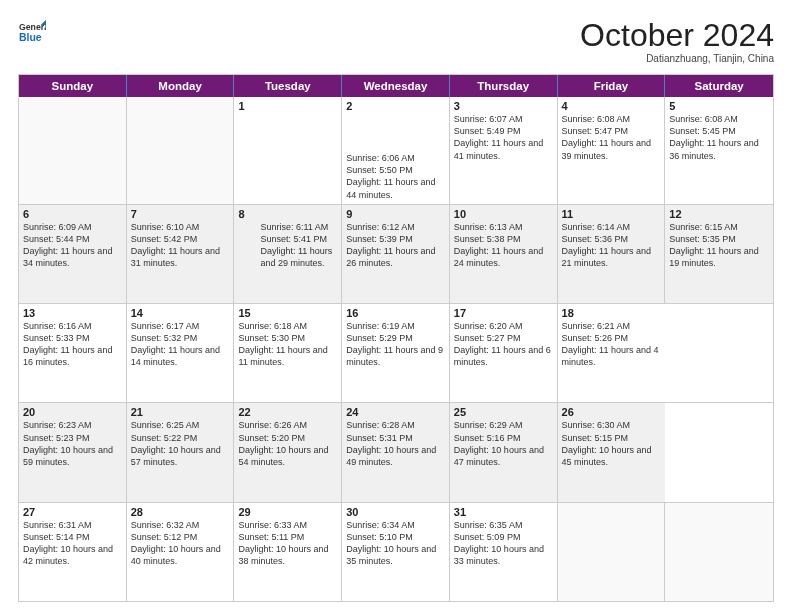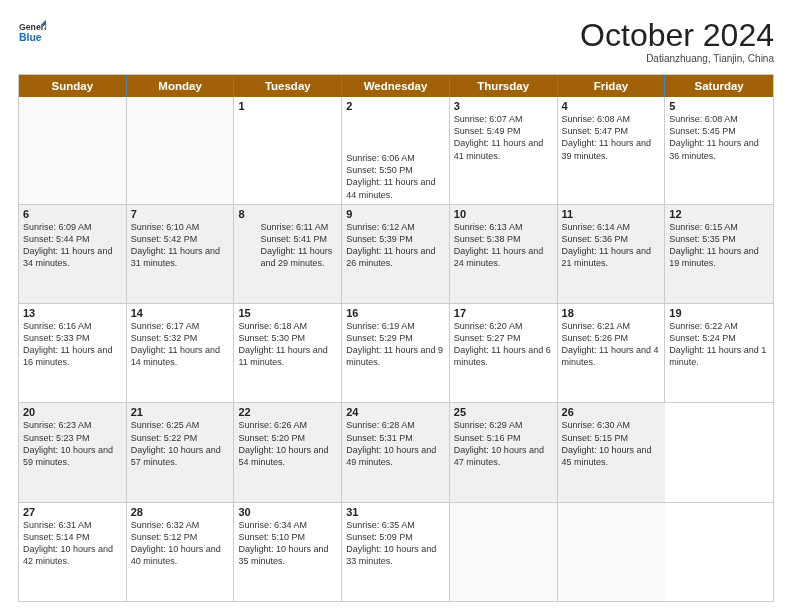--- a/index.html
+++ b/index.html
@@ -47,21 +47,21 @@
     }
     .calendar {
       flex: 1;
       display: flex;
       flex-direction: column;
       border: 1px solid #ccc;
     }
     .cal-header-row {
       display: grid;
       grid-template-columns: repeat(7, 1fr);
-      background: #a16207;
+      background: #701a75;
     }
     .cal-header-cell {
       color: #fff;
       font-size: 11.5px;
       font-weight: bold;
       padding: 5px 5px;
       text-align: center;
       border-right: 1px solid #4a82c0;
     }
     .cal-header-cell:last-child { border-right: none; }
@@ -235,26 +235,20 @@
             <div class="day-info" style="white-space: pre-line;">Sunrise: 6:20 AM
 Sunset: 5:27 PM
 Daylight: 11 hours and 6 minutes.</div>
           </div>
           <div class="cal-cell">
             <div class="day-num">18</div>
             <div class="day-info" style="white-space: pre-line;">Sunrise: 6:21 AM
 Sunset: 5:26 PM
 Daylight: 11 hours and 4 minutes.</div>
           </div>
-          <div class="cal-cell">
-            <div class="day-num">19</div>
-            <div class="day-info" style="white-space: pre-line;">Sunrise: 6:22 AM
-Sunset: 5:24 PM
-Daylight: 11 hours and 1 minute.</div>
-          </div>
         </div>
         <div class="cal-week">
           <div class="cal-cell shaded">
             <div class="day-num">20</div>
             <div class="day-info" style="white-space: pre-line;">Sunrise: 6:23 AM
 Sunset: 5:23 PM
 Daylight: 10 hours and 59 minutes.</div>
           </div>
           <div class="cal-cell shaded">
             <div class="day-num">21</div>
@@ -292,20 +286,26 @@
             <div class="day-num">27</div>
             <div class="day-info" style="white-space: pre-line;">Sunrise: 6:31 AM
 Sunset: 5:14 PM
 Daylight: 10 hours and 42 minutes.</div>
           </div>
           <div class="cal-cell">
             <div class="day-num">28</div>
             <div class="day-info" style="white-space: pre-line;">Sunrise: 6:32 AM
 Sunset: 5:12 PM
 Daylight: 10 hours and 40 minutes.</div>
+          </div>
+          <div class="cal-cell">
+            <div class="day-num">29</div>
+            <div class="day-info" style="white-space: pre-line;">Sunrise: 6:33 AM
+Sunset: 5:11 PM
+Daylight: 10 hours and 38 minutes.</div>
           </div>
           <div class="cal-cell">
             <div class="day-num">30</div>
             <div class="day-info" style="white-space: pre-line;">Sunrise: 6:34 AM
 Sunset: 5:10 PM
 Daylight: 10 hours and 35 minutes.</div>
           </div>
           <div class="cal-cell">
             <div class="day-num">31</div>
             <div class="day-info" style="white-space: pre-line;">Sunrise: 6:35 AM

